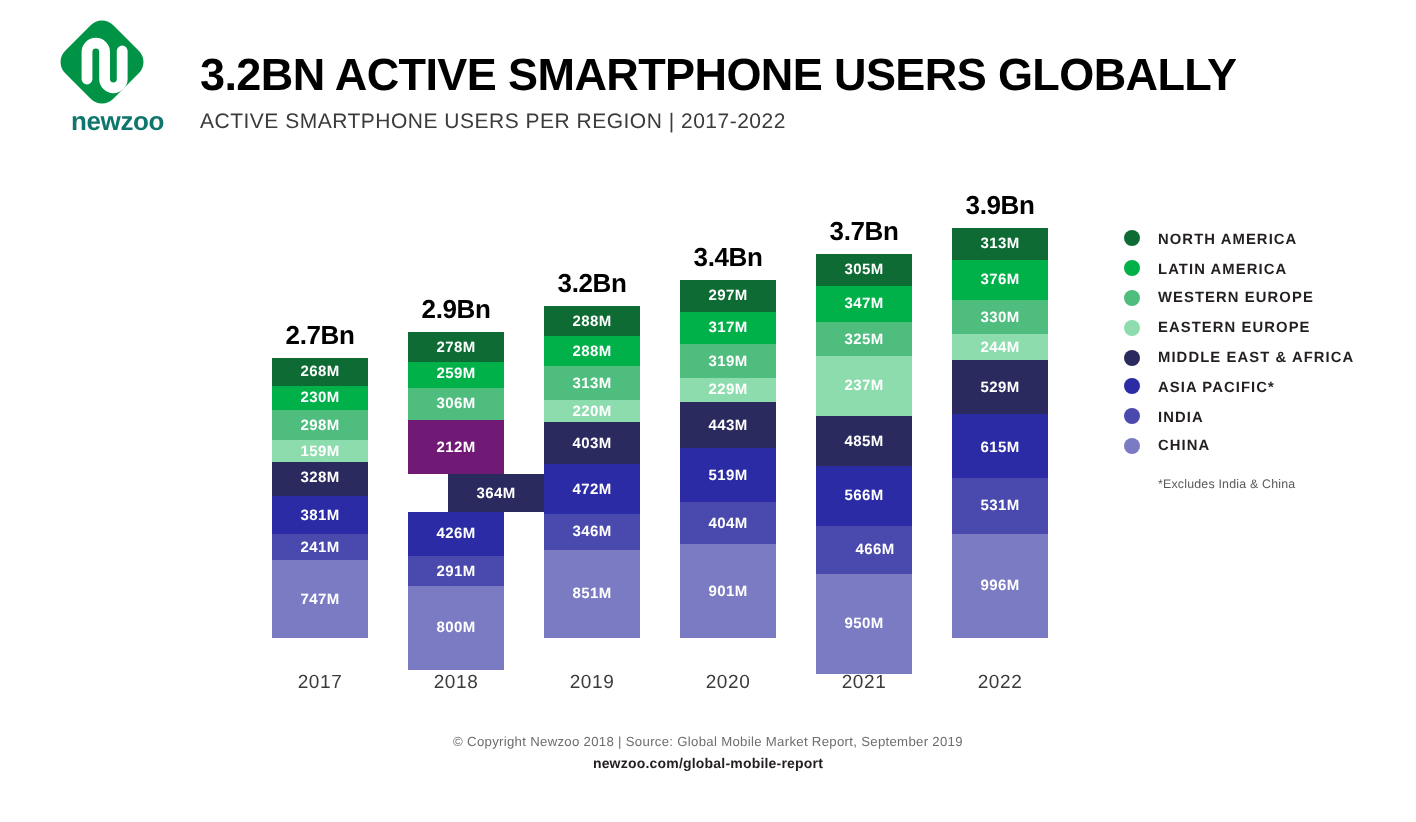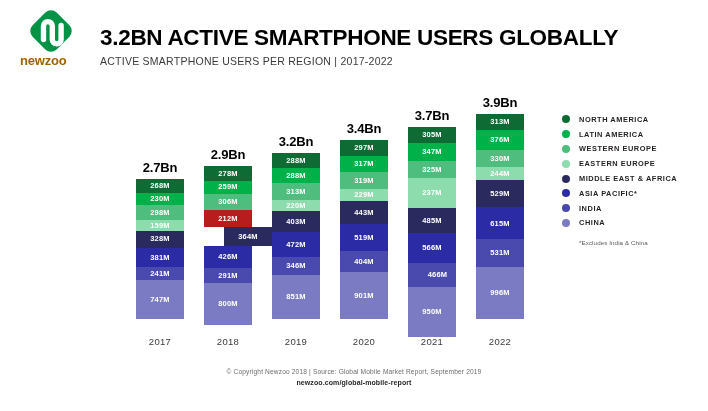--- a/index.html
+++ b/index.html
@@ -12,22 +12,22 @@
     position:relative;
   }
 
   
   #header { position:absolute; left:0; top:0; width:708px; height:78px; }
 
   #logo-block { position:absolute; left:20px; top:8px; width:62px; height:62px; }
   #logo-mark { position:absolute; left:8px; top:0px; width:46px; height:46px; }
   #logo-wordmark {
     position:absolute; left:0; top:45px; width:62px;
-    text-align:left; font-size:13px; font-weight:bold;
-    letter-spacing:-0.2px; color:#a16207;
+    text-align:right; font-size:13px; font-weight:bold;
+    letter-spacing:-0.2px; color:#0f766e;
   }
 
   #title-block { position:absolute; left:88px; top:26px;margin-left:12px; }
   #chart-title {
     font-size:22.5px; font-weight:bold; letter-spacing:-0.3px;
     line-height:1.05; color:#000;
   }
   #chart-subtitle {
     margin-top:5px; font-size:10.5px; font-weight:normal;
     letter-spacing:0.25px; color:#3b3b3b;
@@ -135,21 +135,21 @@
       <div class="bar" style="top: 166.034px; height: 152.966px;">
         <div class="seg" style="height: 14.4838px; background: rgb(13, 107, 51);">
           <span class="seg-label">278M</span>
         </div>
         <div class="seg" style="height: 13.4939px; background: rgb(0, 177, 74);">
           <span class="seg-label">259M</span>
         </div>
         <div class="seg" style="height: 15.9426px; background: rgb(79, 189, 126);">
           <span class="seg-label">306M</span>
         </div>
-        <div class="seg" style="height: 17px; background: #b91c1c;">
+        <div class="seg" style="height: 27px; background: #701a75;">
           <span class="seg-label">212M</span>
         </div>
         <div class="seg" style="height: 18.9644px; background: rgb(42, 42, 94); margin-left: 20px;">
           <span class="seg-label">364M</span>
         </div>
         <div class="seg" style="height: 22.1946px; background: rgb(43, 43, 165);">
           <span class="seg-label">426M</span>
         </div>
         <div class="seg" style="height: 15.1611px; background: rgb(74, 74, 174);">
           <span class="seg-label">291M</span>

